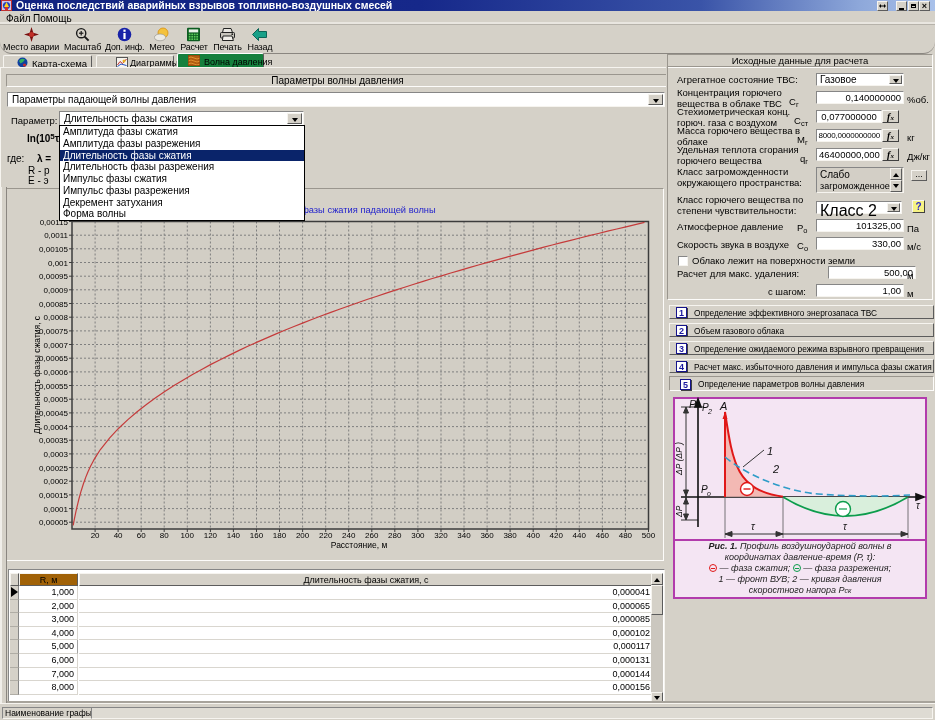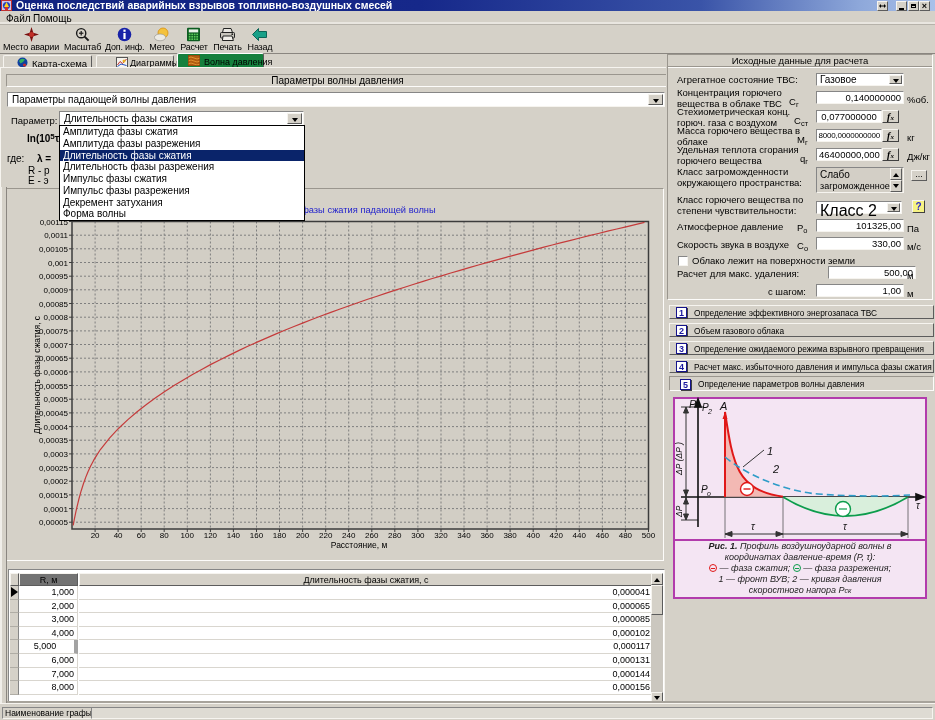--- a/index.html
+++ b/index.html
@@ -43,21 +43,21 @@
     <path d="M3 7 L5.5 2 L8 7Z" fill="#ffd020"></path>
     <rect x="4" y="7" width="3" height="3" fill="#d03030"></rect>
   </svg>
 <div class="abs" style="left:16px;top:0px;height:11px;line-height:11px;color:#fff;font-weight:bold;font-size:10.5px;">Оценка последствий аварийных взрывов топливно-воздушных смесей</div>
 
 <div class="abs" style="left:0;top:11px;width:935px;height:14px;background:#d5d1c8;border-bottom:1px solid #b6b2aa;box-shadow:inset 0 -2px 0 #e9e6e0;">
 <span class="abs" style="left:6px;top:2px;font-size:10px;">Файл</span>
 <span class="abs" style="left:33px;top:2px;font-size:10px;">Помощь</span>
 </div>
 
-<div class="abs" id="toolbar" style="left:0;top:25px;width:935px;height:29px;background:#d5d1c8;border-bottom:1px solid #8a8680;">
+<div class="abs" id="toolbar" style="left:0;top:25px;width:935px;height:29px;background:#d5d1c8;border-bottom:1px solid #8a8680;border-radius:12px;">
 <svg class="abs" style="left:24px;top:2px" width="15" height="15" viewBox="0 0 15 15">
       <path d="M7.5 0 L9.3 5.7 L15 7.5 L9.3 9.3 L7.5 15 L5.7 9.3 L0 7.5 L5.7 5.7Z" fill="#7a1010"></path>
       <circle cx="7.5" cy="7.5" r="2.5" fill="#c03028"></circle>
     </svg>
 <div class="tbl" style="left:3px;width:56px;">Место аварии</div>
 <svg class="abs" style="left:75px;top:2px" width="15" height="15" viewBox="0 0 15 15">
       <circle cx="6.2" cy="6.2" r="4.6" fill="none" stroke="#1a1a1a" stroke-width="1.4"></circle>
       <line x1="6.2" y1="4" x2="6.2" y2="8.4" stroke="#1a1a1a" stroke-width="1.2"></line>
       <line x1="4" y1="6.2" x2="8.4" y2="6.2" stroke="#1a1a1a" stroke-width="1.2"></line>
       <line x1="9.6" y1="9.6" x2="13.6" y2="13.6" stroke="#1a1a1a" stroke-width="2"></line>
@@ -321,39 +321,39 @@
   <div style="height:11.75px;padding:0 0 0 3px;line-height:11.75px;white-space:nowrap;">Амплитуда фазы разрежения</div>
   <div style="height:11.75px;padding:0 0 0 3px;line-height:11.75px;background:#0a246a;color:#fff;white-space:nowrap;">Длительность фазы сжатия</div>
   <div style="height:11.75px;padding:0 0 0 3px;line-height:11.75px;white-space:nowrap;">Длительность фазы разрежения</div>
   <div style="height:11.75px;padding:0 0 0 3px;line-height:11.75px;white-space:nowrap;">Импульс фазы сжатия</div>
   <div style="height:11.75px;padding:0 0 0 3px;line-height:11.75px;white-space:nowrap;">Импульс фазы разрежения</div>
   <div style="height:11.75px;padding:0 0 0 3px;line-height:11.75px;white-space:nowrap;">Декремент затухания</div>
   <div style="height:11.75px;padding:0 0 0 3px;line-height:11.75px;white-space:nowrap;">Форма волны</div>
 </div>
 <div class="abs" style="left:7px;top:501px;width:657px;height:136px;border:1px solid;border-color:#868686 #f6f4ef #f6f4ef #868686;background:#fff;">
 <div style="position:absolute;left:1px;top:3px;width:9px;height:13px;background:#d5d1c8;border:1px solid;border-color:#f6f4ef #5c5c5c #5c5c5c #f6f4ef;"></div>
-<div style="position:absolute;left:10px;top:3px;width:59px;height:13px;background:#737373;border:1px solid;border-color:#f6f4ef #5c5c5c #5c5c5c #f6f4ef;font-size:9px;text-align:center;line-height:12px;">R, м</div>
+<div style="position:absolute;left:10px;top:3px;width:59px;height:13px;background:#a16207;border:1px solid;border-color:#f6f4ef #5c5c5c #5c5c5c #f6f4ef;font-size:9px;text-align:center;line-height:12px;">R, м</div>
 <div style="position:absolute;left:70px;top:3px;width:574px;height:13px;background:#d5d1c8;border:1px solid;border-color:#f6f4ef #5c5c5c #5c5c5c #f6f4ef;font-size:9px;text-align:center;line-height:12px;">Длительность фазы сжатия, с</div>
 <div style="position:absolute;left:1px;top:16px;width:643px;height:119px;background:#fff;"></div>
 <div style="position:absolute;left:1px;top:16.0px;width:9px;height:13.6px;background:#d5d1c8;border-right:1px solid #868686;border-bottom:1px solid #b0ada5;">
         <span style="position:absolute;left:1px;top:1px;width:0;height:0;border:5px solid transparent;border-left:7px solid #000;"></span>
       </div>
 <div style="position:absolute;left:10px;top:16.0px;width:59px;height:13.6px;background:#fff;border-right:1px solid #d9d6cf;border-bottom:1px solid #d9d6cf;font-size:9px;text-align:right;padding:1px 3px 0 0;">1,000</div>
 <div style="position:absolute;left:70px;top:16.0px;width:574px;height:13.6px;background:#fff;border-bottom:1px solid #d9d6cf;font-size:9px;text-align:right;padding:1px 3px 0 0;">0,000041</div>
       <div style="position:absolute;left:1px;top:29.6px;width:9px;height:13.6px;background:#d5d1c8;border-right:1px solid #868686;border-bottom:1px solid #b0ada5;"></div>
 <div style="position:absolute;left:10px;top:29.6px;width:59px;height:13.6px;background:#fff;border-right:1px solid #d9d6cf;border-bottom:1px solid #d9d6cf;font-size:9px;text-align:right;padding:1px 3px 0 0;">2,000</div>
 <div style="position:absolute;left:70px;top:29.6px;width:574px;height:13.6px;background:#fff;border-bottom:1px solid #d9d6cf;font-size:9px;text-align:right;padding:1px 3px 0 0;">0,000065</div>
       <div style="position:absolute;left:1px;top:43.2px;width:9px;height:13.6px;background:#d5d1c8;border-right:1px solid #868686;border-bottom:1px solid #b0ada5;"></div>
 <div style="position:absolute;left:10px;top:43.2px;width:59px;height:13.6px;background:#fff;border-right:1px solid #d9d6cf;border-bottom:1px solid #d9d6cf;font-size:9px;text-align:right;padding:1px 3px 0 0;">3,000</div>
 <div style="position:absolute;left:70px;top:43.2px;width:574px;height:13.6px;background:#fff;border-bottom:1px solid #d9d6cf;font-size:9px;text-align:right;padding:1px 3px 0 0;">0,000085</div>
       <div style="position:absolute;left:1px;top:56.8px;width:9px;height:13.6px;background:#d5d1c8;border-right:1px solid #868686;border-bottom:1px solid #b0ada5;"></div>
 <div style="position:absolute;left:10px;top:56.8px;width:59px;height:13.6px;background:#fff;border-right:1px solid #d9d6cf;border-bottom:1px solid #d9d6cf;font-size:9px;text-align:right;padding:1px 3px 0 0;">4,000</div>
 <div style="position:absolute;left:70px;top:56.8px;width:574px;height:13.6px;background:#fff;border-bottom:1px solid #d9d6cf;font-size:9px;text-align:right;padding:1px 3px 0 0;">0,000102</div>
       <div style="position:absolute;left:1px;top:70.4px;width:9px;height:13.6px;background:#d5d1c8;border-right:1px solid #868686;border-bottom:1px solid #b0ada5;"></div>
-<div style="position:absolute;left:10px;top:70.4px;width:59px;height:13.6px;background:#fff;border-right:4px solid #a3a3a3;border-bottom:1px solid #d9d6cf;font-size:9px;text-align:center;padding:1px 3px 0 0;">5,000</div>
+<div style="position:absolute;left:10px;top:70.4px;width:59px;height:13.6px;background:#fff;border-right:1px solid #a3a3a3;border-bottom:1px solid #d9d6cf;font-size:9px;text-align:right;padding:1px 3px 0 0;">5,000</div>
 <div style="position:absolute;left:70px;top:70.4px;width:574px;height:13.6px;background:#fff;border-bottom:1px solid #d9d6cf;font-size:9px;text-align:right;padding:1px 3px 0 0;">0,000117</div>
       <div style="position:absolute;left:1px;top:84.0px;width:9px;height:13.6px;background:#d5d1c8;border-right:1px solid #868686;border-bottom:1px solid #b0ada5;"></div>
 <div style="position:absolute;left:10px;top:84.0px;width:59px;height:13.6px;background:#fff;border-right:1px solid #d9d6cf;border-bottom:1px solid #d9d6cf;font-size:9px;text-align:right;padding:1px 3px 0 0;">6,000</div>
 <div style="position:absolute;left:70px;top:84.0px;width:574px;height:13.6px;background:#fff;border-bottom:1px solid #d9d6cf;font-size:9px;text-align:right;padding:1px 3px 0 0;">0,000131</div>
       <div style="position:absolute;left:1px;top:97.6px;width:9px;height:13.6px;background:#d5d1c8;border-right:1px solid #868686;border-bottom:1px solid #b0ada5;"></div>
 <div style="position:absolute;left:10px;top:97.6px;width:59px;height:13.6px;background:#fff;border-right:1px solid #d9d6cf;border-bottom:1px solid #d9d6cf;font-size:9px;text-align:right;padding:1px 3px 0 0;">7,000</div>
 <div style="position:absolute;left:70px;top:97.6px;width:574px;height:13.6px;background:#fff;border-bottom:1px solid #d9d6cf;font-size:9px;text-align:right;padding:1px 3px 0 0;">0,000144</div>
       <div style="position:absolute;left:1px;top:111.2px;width:9px;height:13.6px;background:#d5d1c8;border-right:1px solid #868686;border-bottom:1px solid #b0ada5;"></div>
 <div style="position:absolute;left:10px;top:111.2px;width:59px;height:13.6px;background:#fff;border-right:1px solid #d9d6cf;border-bottom:1px solid #d9d6cf;font-size:9px;text-align:right;padding:1px 3px 0 0;">8,000</div>
 <div style="position:absolute;left:70px;top:111.2px;width:574px;height:13.6px;background:#fff;border-bottom:1px solid #d9d6cf;font-size:9px;text-align:right;padding:1px 3px 0 0;">0,000156</div>

